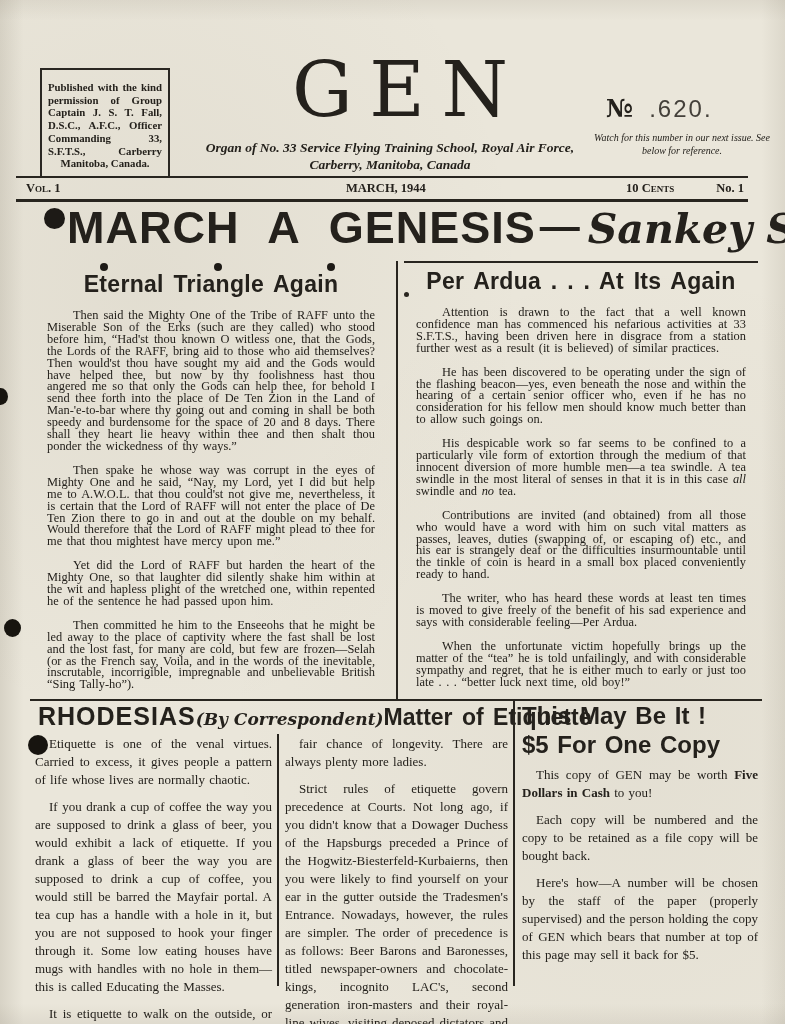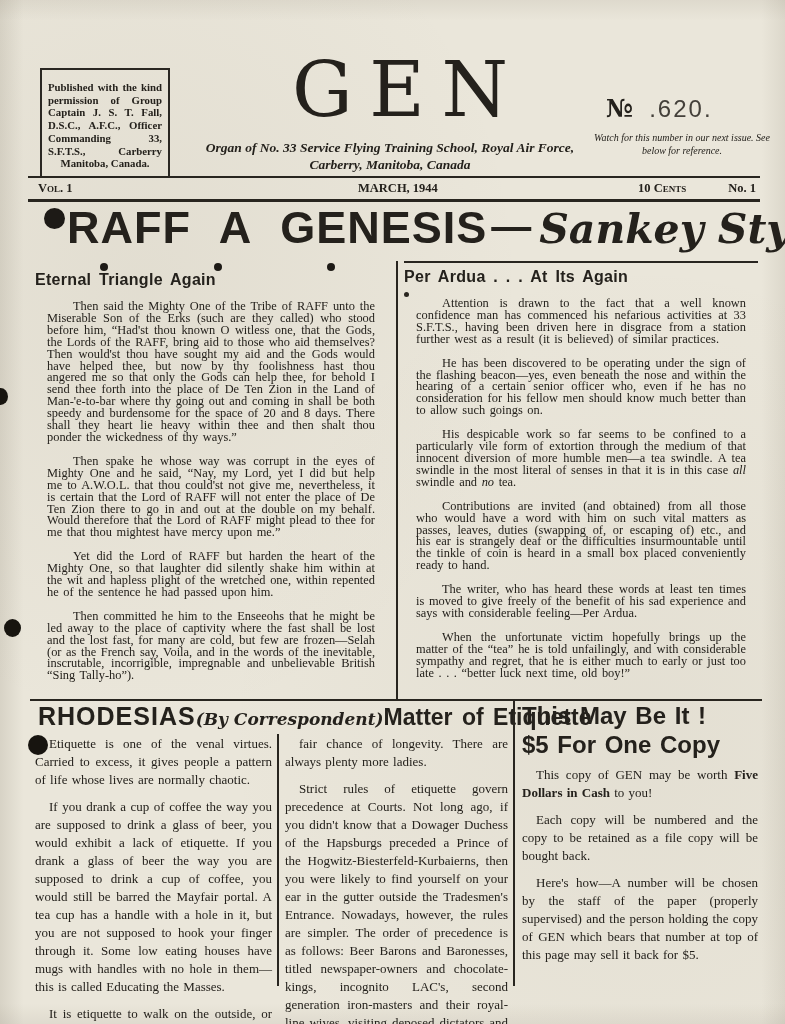--- a/index.html
+++ b/index.html
@@ -36,21 +36,21 @@
   .issue-no .issue-num{
     font-family:Liberation Sans, sans-serif;font-size:24px;color:#44403a;
     letter-spacing:2px;margin-left:16px;
   }
   .watch-note{
     position:absolute;left:594px;top:132px;width:176px;
     font-style:italic;font-size:10px;line-height:1.25;text-align:justify;text-align-last:center;
   }
   
   .dateline{
-    position:absolute;left:28px;top:176px;width:732px;height:21px;
+    position:absolute;left:16px;top:176px;width:732px;height:21px;
     border-top:2px solid #28251f;border-bottom:3px solid #28251f;
     font-size:12.5px;font-weight:700;
   }
   .dateline .vol{position:absolute;left:10px;top:3px;font-variant:small-caps;}
   .dateline .date{position:absolute;left:330px;top:3px;}
   .dateline .price{position:absolute;left:610px;top:3px;font-variant:small-caps;}
   .dateline .num{position:absolute;right:4px;top:3px;}
   
   .banner{position:absolute;left:44px;top:202px;width:730px;white-space:nowrap;}
   .banner-bullet{
@@ -65,23 +65,23 @@
   .banner-style{
     font-family:"DejaVu Serif",serif;font-style:italic;font-weight:700;font-size:41px;margin-left:8px;
   }
   .dots-row{position:absolute;left:100px;top:263px;width:235px;display:flex;justify-content:space-between;}
   .dots-row i{width:8px;height:8px;border-radius:50%;background:#1d1a16;}
   
   .col-left{position:absolute;left:35px;top:271px;width:352px;}
   .col-right{position:absolute;left:404px;top:261px;width:354px;border-top:2px solid #28251f;padding-top:5px;}
   .divider-main{position:absolute;left:396px;top:261px;width:2px;height:438px;background:#28251f;}
   .article-title{
-    margin:0 0 6px 0;text-align:left;
+    margin:0 0 6px 0;text-align:center;
     font-family:"Liberation Sans","DejaVu Sans",sans-serif;font-weight:700;
-    font-size:16px;letter-spacing:0.3px;word-spacing:3px;
+    font-size:23px;letter-spacing:0.3px;word-spacing:3px;
   }
   .col-left p, .col-right p{
     margin:12px;font-size:12.4px;line-height:11.9px;text-align:justify;text-indent:26px;
     word-spacing:1.5px;
   }
   .col-right p{margin-bottom:8px;}
   .stray-dot{position:absolute;left:404px;top:292px;width:5px;height:5px;border-radius:50%;background:#2a2620;}
   
   .section-rule{position:absolute;left:30px;top:699px;width:732px;height:2px;background:#28251f;}
   .bottom-heading-row{position:absolute;left:38px;top:702px;width:472px;display:flex;align-items:baseline;justify-content:space-between;white-space:nowrap;}
@@ -129,21 +129,21 @@
   <div class="watch-note">Watch for this number in our next issue. See below for reference.</div>
 
   <div class="dateline">
     <span class="vol">Vol. 1</span>
     <span class="date">MARCH, 1944</span>
     <span class="price">10 Cents</span>
     <span class="num">No. 1</span>
   </div>
 
   <div class="banner">
-    <span class="banner-bullet"></span><span class="banner-main">RAFF A GENESIS</span>
+    <span class="banner-bullet"></span><span class="banner-main">MARCH A GENESIS</span>
     <span class="banner-dash">—</span><span class="banner-style">Sankey Style</span>
   </div>
 
   <div class="dots-row">
       <i></i>
       <i></i>
       <i></i>
     </div>
 
   <div class="divider-main"></div>

